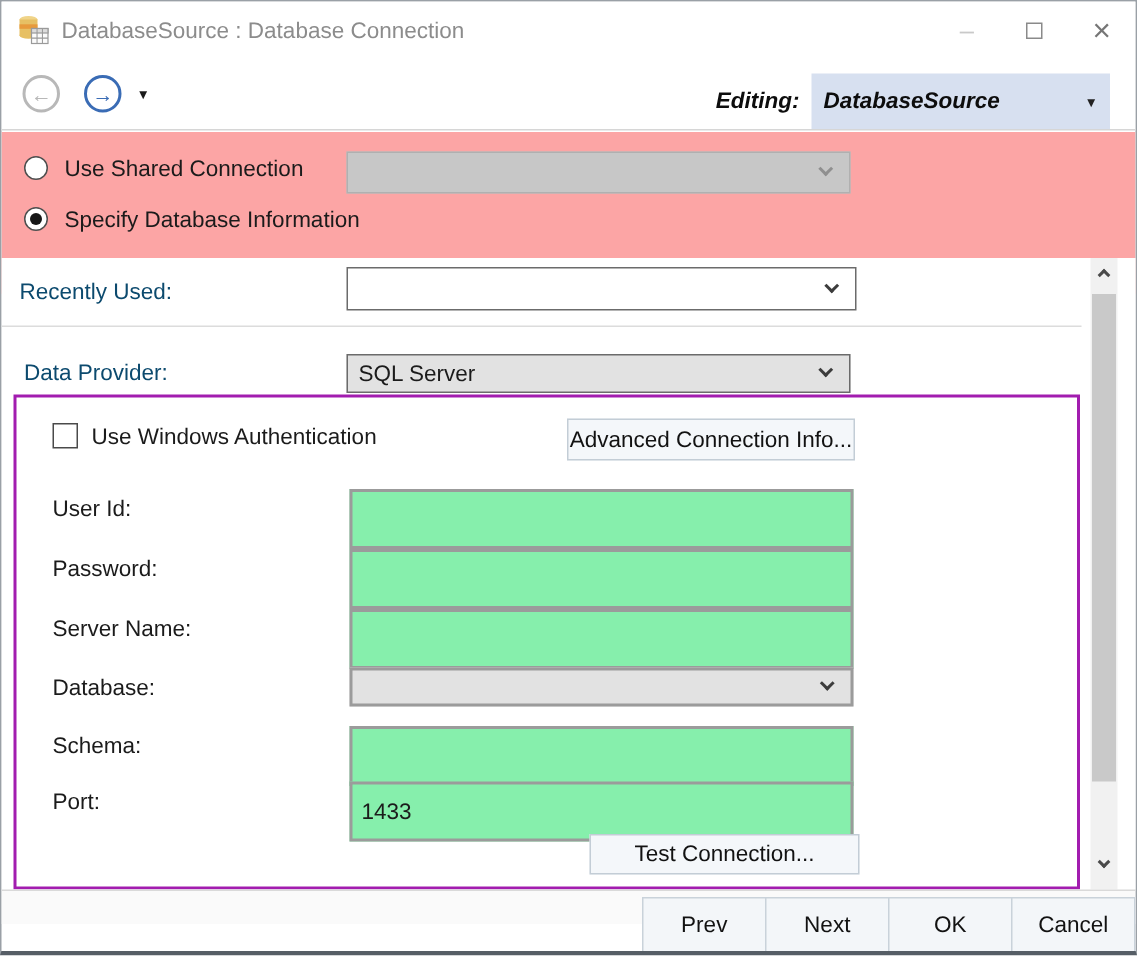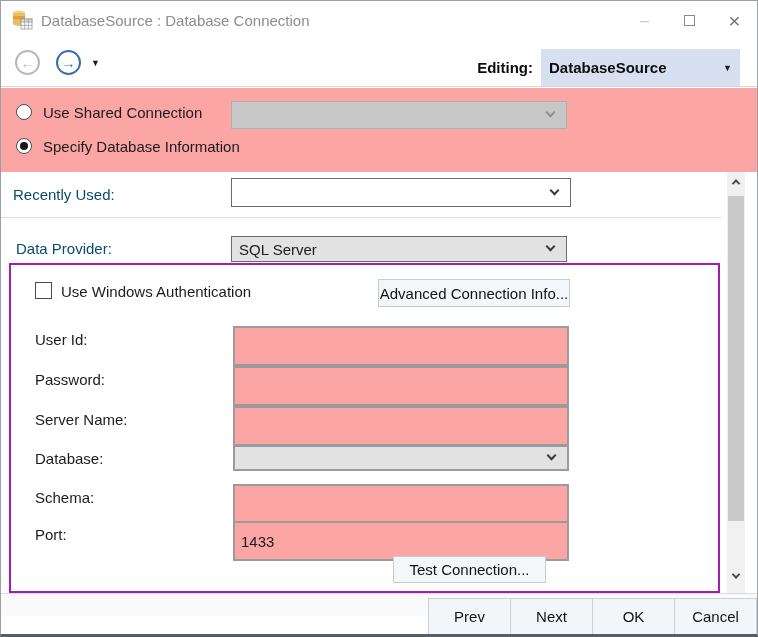--- a/index.html
+++ b/index.html
@@ -22,21 +22,21 @@
   .min-glyph { color:#c9c9c9; font-size:17px; line-height:1; }
   .max-glyph { width:11px; height:11px; border:1px solid #8a8a8a; }
   .close-glyph { color:#767676; font-size:21px; line-height:1; font-weight:300; }
 
   
   .toolbar { position:absolute; top:38px; left:0; right:0; height:48px; background:#fff; border-bottom:1px solid #d6d6d6; }
   .nav-circle { position:absolute; width:25px; height:25px; border-radius:50%; display:flex; align-items:center; justify-content:center; font-size:14px; font-weight:bold; }
   .nav-back { left:14px; top:11px; border:2px solid #b8b8b8; color:#b8b8b8; }
   .nav-fwd  { left:55px; top:11px; border:2px solid #3a6cb5; color:#3a6cb5; }
   .fwd-caret { position:absolute; left:90px; top:19px; font-size:9px; color:#1a1a1a; }
-  .editing-group { position:absolute; right:17px; top:10px; display:flex; align-items:center; }
+  .editing-group { position:absolute; right:17px; top:10px; display:flex; align-items:center;font-style:italic; }
   .editing-label { font-weight:bold; color:#0d0d0d; margin-right:8px; }
   .editing-combo { width:199px; height:37px; background:#d7e0f0; display:flex; align-items:center; padding:0 8px; font-weight:bold; color:#0d0d0d; }
   .editing-combo .caret { margin-left:auto; font-size:9px; color:#222; }
 
   
   .radio-section { position:absolute; top:87px; left:0; right:0; height:108px; background:#fca5a5; border-bottom:1px solid #cfcfcf; }
   .radio { position:absolute; width:16px; height:16px; border:1px solid #4f4f4f; border-radius:50%; background:#fff; }
   .radio.selected::after { content:""; position:absolute; left:3px; top:3px; width:8px; height:8px; border-radius:50%; background:#171717; }
   .radio-label { position:absolute; white-space:nowrap; }
   .shared-combo { position:absolute; left:230px; top:13px; width:336px; height:28px; background:#c7c7c7; border:1px solid #b0b0b0; }
@@ -47,23 +47,23 @@
   .combo { position:absolute; display:flex; align-items:center; padding:0 26px 0 7px; }
   .combo-white { left:230px; top:6px;  width:340px; height:29px; background:#fff;     border:1px solid #6b6b6b; }
   .combo-gray  { left:230px; top:64px; width:336px; height:26px; background:#e2e2e2;  border:1px solid #6b6b6b; }
   .sep-line { position:absolute; left:0; top:45px; width:720px; height:1px; background:#dcdcdc; }
 
   .groupbox { position:absolute; left:8px; top:91px; width:711px; height:330px; border:2px solid #a21caf; background:#fff; }
   .checkbox { position:absolute; left:24px; top:17px; width:17px; height:17px; border:1px solid #4a4a4a; background:#fff; }
   .gb-label { position:absolute; white-space:nowrap; }
   .btn { display:flex; align-items:center; justify-content:center; background:#f4f7fa; border:1px solid #c3cdd6; color:#121212; font-size:15px; }
   .btn-advanced { position:absolute; left:367px; top:14px; width:192px; height:28px; }
-  .btn-test { position:absolute; left:382px; top:291px; width:153px; height:27px; }
-
-  .field-input { position:absolute; left:222px; width:336px; height:26px; background:#fca5a5; border:2px solid #9b9b9b; font-family:"Liberation Sans",sans-serif; font-size:15px; color:#1b1b1b; padding:18px 6px; outline:none; }
+  .btn-test { position:absolute; left:382px; top:291px; width:180px; height:27px; }
+
+  .field-input { position:absolute; left:222px; width:336px; height:26px; background:#86efac; border:2px solid #9b9b9b; font-family:"Liberation Sans",sans-serif; font-size:15px; color:#1b1b1b; padding:18px 6px; outline:none; }
   .field-combo { position:absolute; left:222px; width:336px; height:26px; background:#e2e2e2; border:2px solid #9b9b9b; display:flex; align-items:center; padding:0 26px 0 6px; }
 
   
   .chev { position:absolute; width:7px; height:7px; border-right:2px solid #3c3c3c; border-bottom:2px solid #3c3c3c; transform:rotate(45deg); right:12px; top:calc(50% - 6px); }
   .chev.dim { border-color:#8f8f8f; }
 
   
   .scrollbar { position:absolute; left:726px; top:0; width:18px; height:421px; background:#f1f1f1; }
   .sb-btn { position:absolute; left:0; width:18px; height:20px; display:flex; align-items:center; justify-content:center; }
   .sb-up { top:0; } .sb-down { top:394px; }

